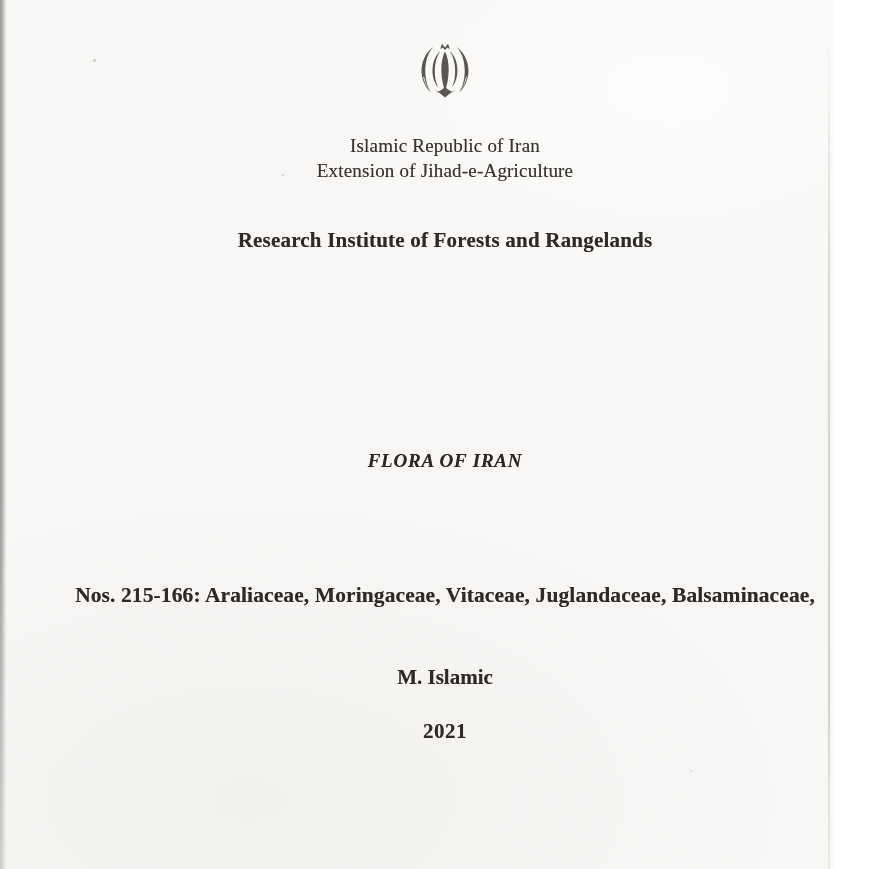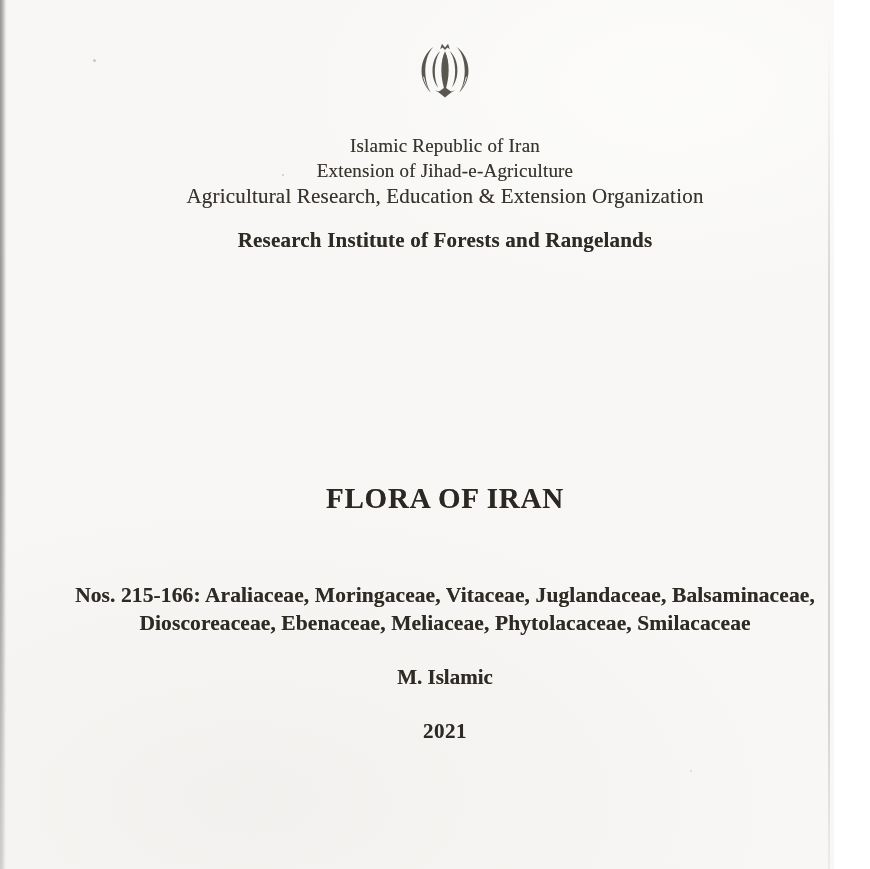--- a/index.html
+++ b/index.html
@@ -67,25 +67,26 @@
     opacity: 0.88;
   }
 
   .h-line { letter-spacing: 0.2px; }
   .h1 { top: 135px; font-size: 19px; }
   .h2 { top: 160px; font-size: 19px; }
   .h3 { top: 184px; font-size: 21px; }
   .h4 { top: 210px; font-size: 21px; font-weight: bold; color: #2e2a24; margin-top: 18px; }
 
   .book-title {
-    top: 482px;
-    font-size: 29px;
+    top: 450px;
+    font-size: 19px;
     font-weight: bold;
     letter-spacing: 0.8px;
     color: #2b2722;
+    font-style: italic;
   }
 
   .series-line { font-size: 21.5px; font-weight: bold; color: #2e2a24; letter-spacing: 0.1px; }
   .sr1 { top: 583px; }
   .sr2 { top: 611px; }
 
   .author { top: 665px; font-size: 21px; font-weight: bold; color: #2e2a24; }
   .year   { top: 719px; font-size: 21px; font-weight: bold; color: #2e2a24; letter-spacing: 0.5px; }
 
   
@@ -117,24 +118,22 @@
 
       <path d="M50,15 C54,23 56,33 56,46 C56,60 53,72 50,81 C47,72 44,60 44,46 C44,33 46,23 50,15 Z"></path>
 
       <path d="M50,74 L61,82 L50,91 L39,82 Z"></path>
       <path d="M33,79 Q50,90 67,79 Q50,86 33,79 Z"></path>
     </svg>
   </div>
 
   <div class="centered h-line h1 ink">Islamic Republic of Iran</div>
   <div class="centered h-line h2 ink">Extension of Jihad-e-Agriculture</div>
-  <div class="centered h-line h3 ink">Agricultural Research, Education &amp; Extension Organization</div>
   <div class="centered h-line h4 ink">Research Institute of Forests and Rangelands</div>
 
   <div class="centered book-title ink">FLORA OF IRAN</div>
 
   <div class="centered series-line sr1 ink">Nos. 215-166: Araliaceae, Moringaceae, Vitaceae, Juglandaceae, Balsaminaceae,</div>
-  <div class="centered series-line sr2 ink">Dioscoreaceae, Ebenaceae, Meliaceae, Phytolacaceae, Smilacaceae</div>
 
   <div class="centered author ink">M. Islamic</div>
   <div class="centered year ink">2021</div>
 
 </div>
 
 </body></html>

